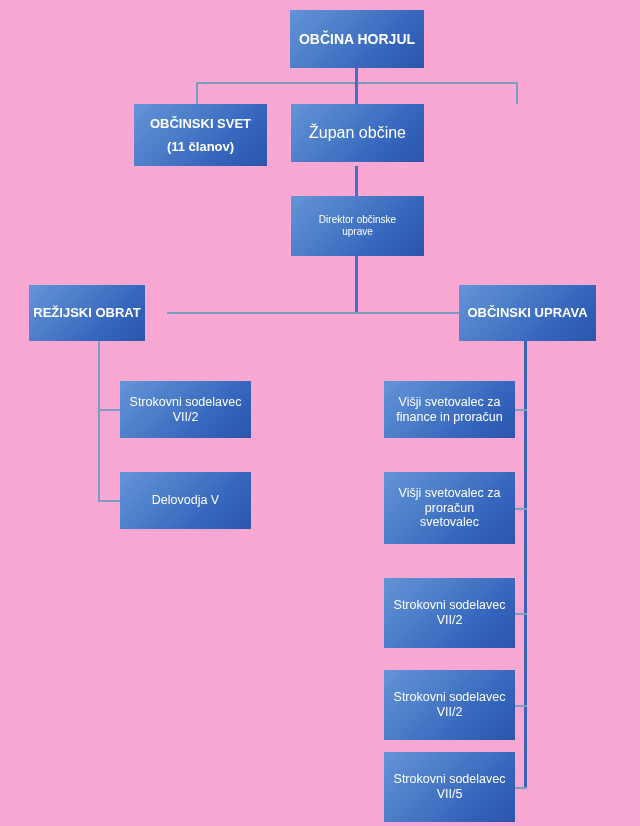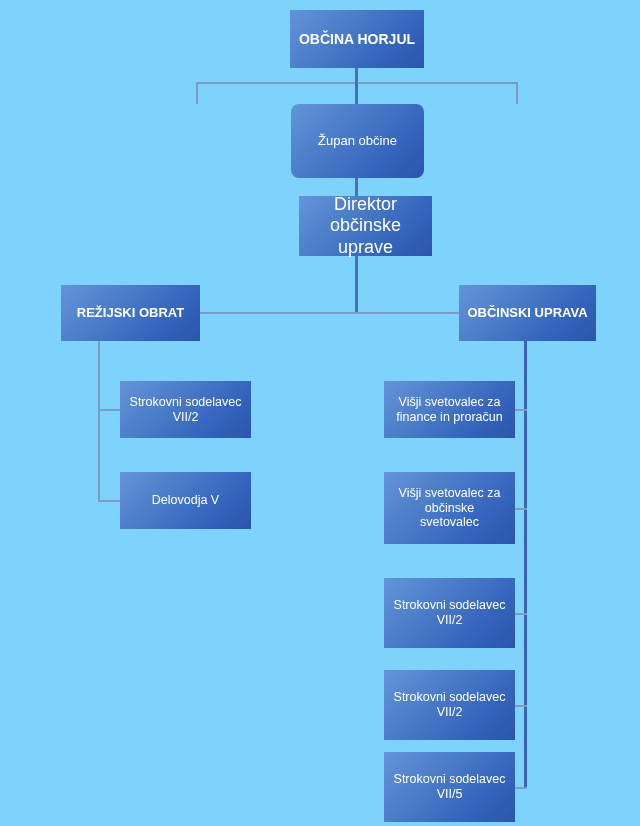--- a/index.html
+++ b/index.html
@@ -8,21 +8,21 @@
     background: #ffffff;
   }
   body {
     font-family: "Liberation Sans", sans-serif;
   }
   #chart {
     position: relative;
     width: 640px;
     height: 826px;
     overflow: hidden;
-    background: #7dd3fc;
+    background: #f9a8d4;
     text-decoration: underline;
   }
   .node {
     position: absolute;
     box-sizing: border-box;
     display: flex;
     align-items: center;
     justify-content: center;
     text-align: center;
     color: #ffffff;
@@ -77,34 +77,41 @@
   <div class="line" style="left:513px; top:409px; width:14px; height:2px;"></div>
   <div class="line" style="left:513px; top:508px; width:14px; height:2px;"></div>
   <div class="line" style="left:513px; top:613px; width:14px; height:2px;"></div>
   <div class="line" style="left:513px; top:705px; width:14px; height:2px;"></div>
   <div class="line" style="left:513px; top:787px; width:14px; height:2px;"></div>
 
   <div class="node bold" style="left:290px; top:10px; width:134px; height:58px; font-size:14px;">
     <span>OBČINA HORJUL</span>
   </div>
 
+  <div class="node bold" style="left:134px; top:104px; width:133px; height:62px; font-size:13px;">
+    <span>
+        <span>OBČINSKI SVET</span>
+        <span style="display:block;height:7px;"></span>
+        <span>(11 članov)</span>
+      </span>
+  </div>
 
-  <div class="node" style="left:291px; top:104px; width:133px; height:74px; font-size:13px;border-radius:8px;">
+  <div class="node" style="left:291px; top:104px; width:133px; height:58px; font-size:16px;">
     <span>Župan občine</span>
   </div>
 
 
-  <div class="node" style="left:291px; top:196px; width:133px; height:60px; font-size:18px;margin-left:8px;">
+  <div class="node" style="left:291px; top:196px; width:133px; height:60px; font-size:10px;">
     <span>
         <span>Direktor občinske</span>
         <span>uprave</span>
       </span>
   </div>
 
-  <div class="node bold" style="left:29px; top:285px; width:139px; height:56px; font-size:13px;margin-left:32px;">
+  <div class="node bold" style="left:29px; top:285px; width:116px; height:56px; font-size:13px;">
     <span>REŽIJSKI OBRAT</span>
   </div>
 
   <div class="node bold" style="left:459px; top:285px; width:137px; height:56px; font-size:13px;">
     <span>OBČINSKI UPRAVA</span>
   </div>
 
   <div class="node" style="left:120px; top:381px; width:131px; height:57px; font-size:12.5px;">
     <span>
         <span>Strokovni sodelavec</span>
@@ -119,21 +126,21 @@
   <div class="node" style="left:384px; top:381px; width:131px; height:57px; font-size:12.5px;">
     <span>
         <span>Višji svetovalec za</span>
         <span>finance in proračun</span>
       </span>
   </div>
 
   <div class="node" style="left:384px; top:472px; width:131px; height:72px; font-size:12.5px;">
     <span>
         <span>Višji svetovalec za</span>
-        <span>občinske</span>
+        <span>proračun</span>
         <span>svetovalec</span>
       </span>
   </div>
 
   <div class="node" style="left:384px; top:578px; width:131px; height:70px; font-size:12.5px;">
     <span>
         <span>Strokovni sodelavec</span>
         <span>VII/2</span>
       </span>
   </div>

